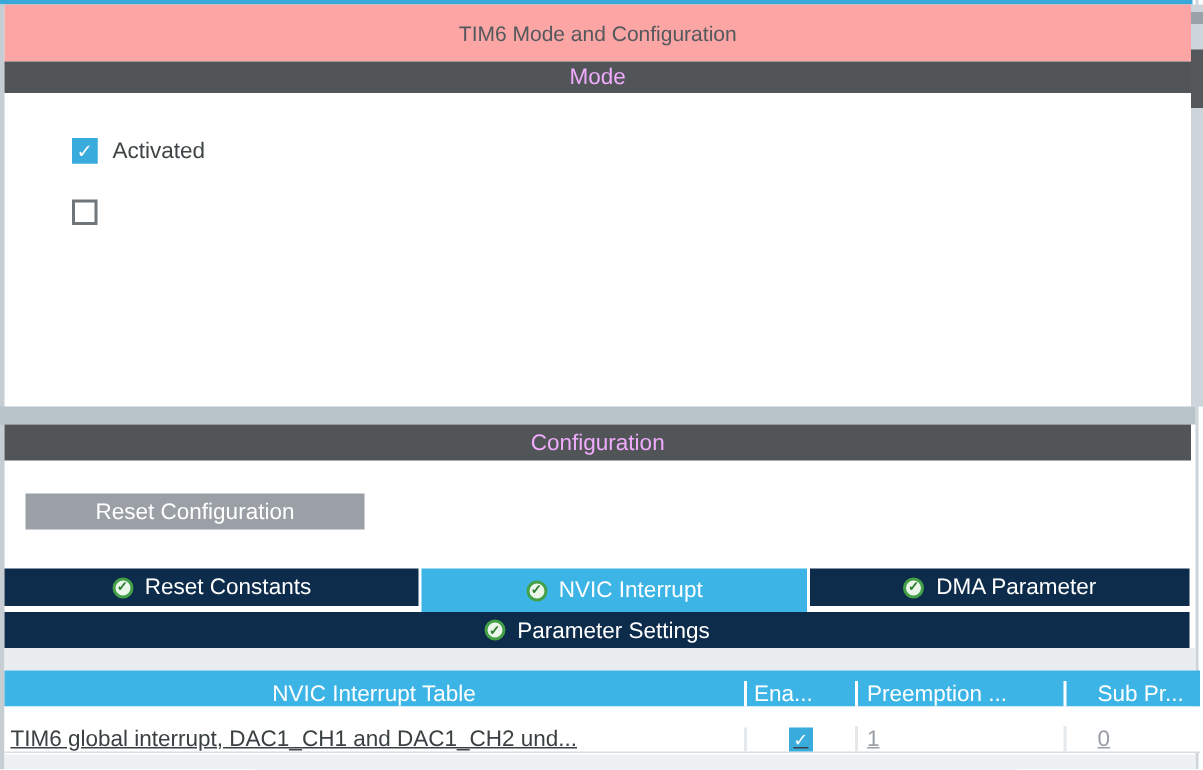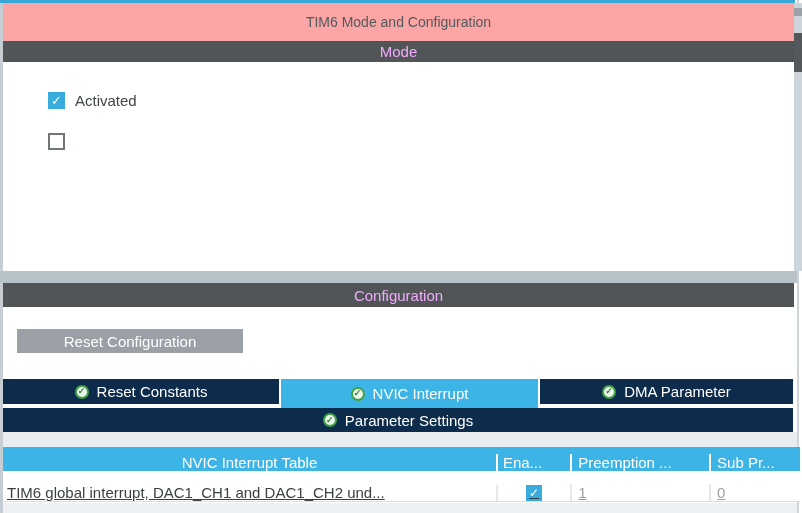--- a/index.html
+++ b/index.html
@@ -48,21 +48,21 @@
     border:2px solid #43a047;box-sizing:border-box;display:flex;align-items:center;
     justify-content:center;font-size:9px;line-height:1;color:#2e7d32;font-weight:bold;}
   .tabs-gap{left:3px;top:432px;width:794px;height:15px;background:#e9edf0;}
   
   .tbl-hdr{left:3px;top:447px;width:797px;height:24px;background:#3cb4e6;
     color:#ffffff;font-size:15px;display:flex;}
   .tbl-hdr .c{display:flex;align-items:center;box-sizing:border-box;}
   .c1{width:505px;justify-content:center;}
   .c2{width:76px;padding-left:5px;border-left:2px solid #ffffff;}
   .c3{width:142px;padding-left:6px;border-left:2px solid #ffffff;}
-  .c4{width:93px;padding-left:6px;border-left:2px solid #ffffff;}
+  .c4{width:93px;padding-left:21px;border-left:2px solid #ffffff;}
   .tbl-row{left:3px;top:471px;width:797px;height:31px;background:#ffffff;
     display:flex;font-size:15px;color:#3b4043;border-bottom:1px solid #d8dde1;
     box-sizing:border-box;}
   .tbl-row .c{display:flex;align-items:center;box-sizing:border-box;text-decoration:underline;}
   .tbl-row .c1{justify-content:flex-start;padding-left:4px;white-space:nowrap;overflow:hidden;}
   .tbl-row .c2{border-left:2px solid #e4e8eb;justify-content:center;padding-left:0;}
   .tbl-row .c3,.tbl-row .c4{border-left:2px solid #e4e8eb;color:#9aa0a5;}
   .row-chk{width:16px;height:16px;background:#39abdd;color:#ffffff;display:flex;
     align-items:center;justify-content:center;font-size:12px;line-height:1;}
   .below-table{left:3px;top:503px;width:794px;height:10px;background:#eef1f3;}

